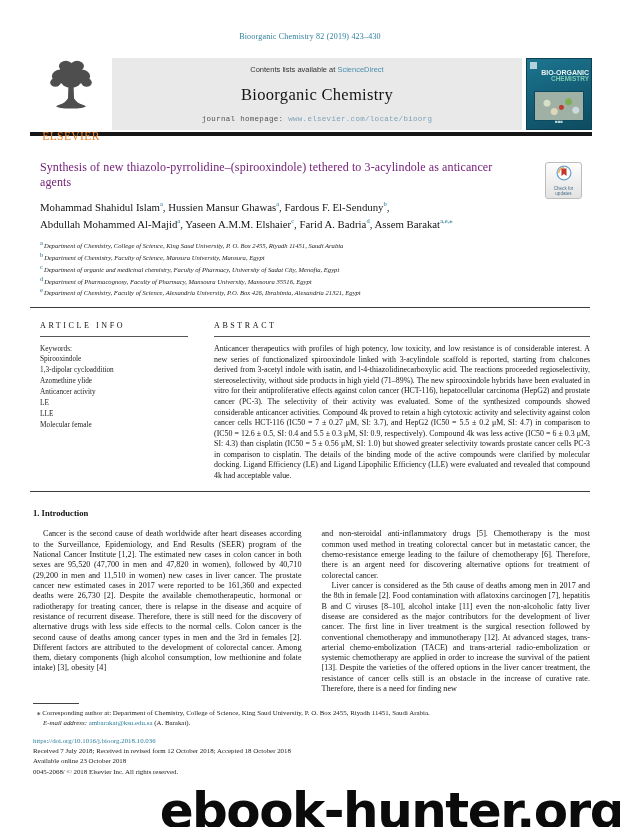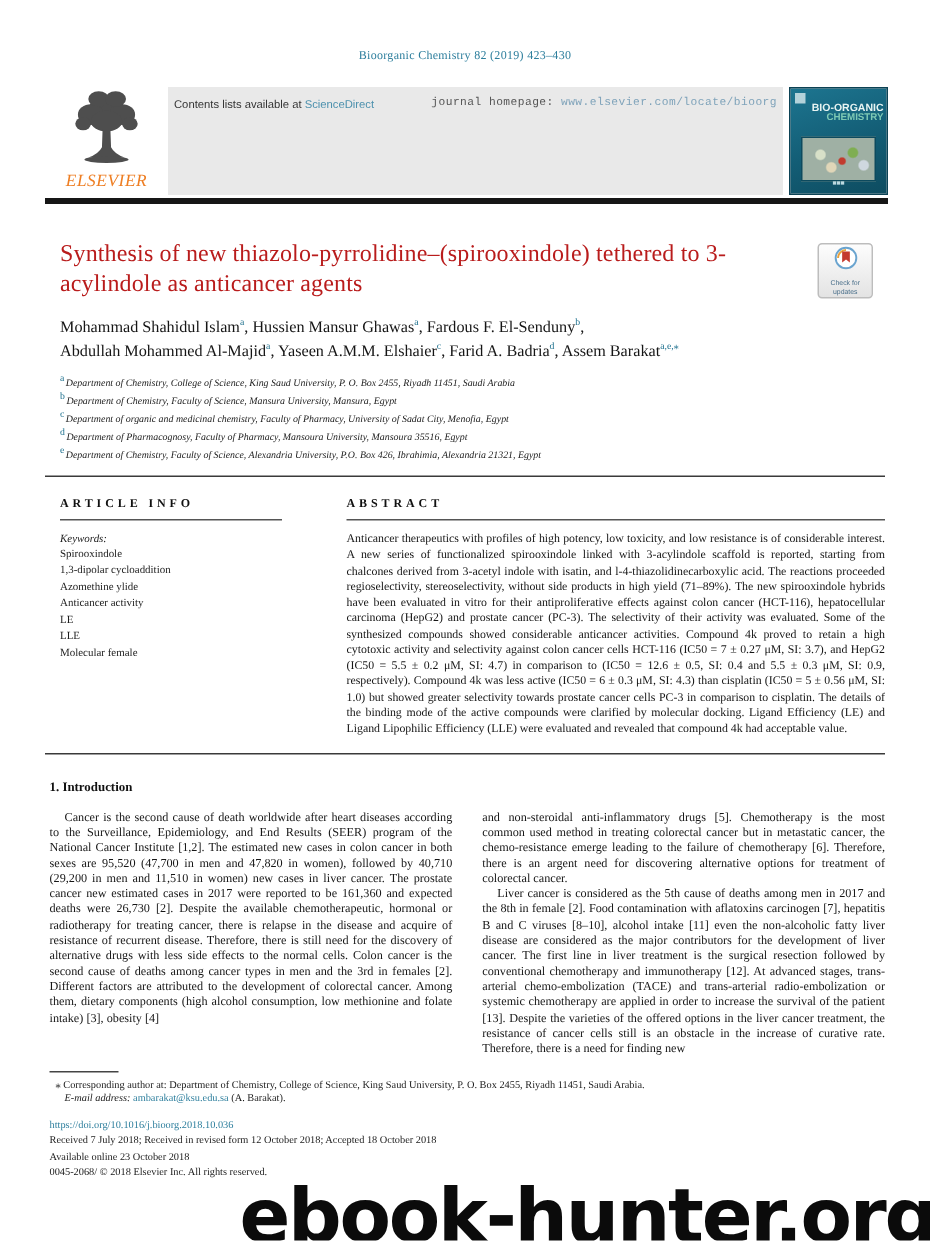--- a/index.html
+++ b/index.html
@@ -15,27 +15,26 @@
     font-size: 8px; color: #2e7f9d; letter-spacing: 0.2px;
   }
   
   .header-row {
     margin: 17px 28px 0 30px;
     display: flex; align-items: stretch; height: 72px;
   }
   .logo-block { width: 82px; display: flex; flex-direction: column; align-items: center; }
   .logo-block svg { display: block; }
   .elsevier-word {
-    color: #ee7e23; font-size: 11.5px; letter-spacing: 0.4px; margin-top: 1px;
+    color: #ee7e23; font-size: 11.5px; letter-spacing: 0.4px; margin-top: 16px;
     font-family: "Liberation Serif", serif;
-    font-style: italic;
   }
   .header-box {
     flex: 1; background: #e9e9e9; margin-right: 4px;
-    display: flex; flex-direction: row; justify-content: space-between;
+    display: flex; flex-direction: column; justify-content: space-between;
     text-align: center; padding: 7px 4px 7px 4px;
   }
   .contents-line { font-size: 7.5px; font-family: "Liberation Sans", sans-serif; color: #333; }
   .contents-line a, .sd-link { color: #4b90ad; text-decoration: none; }
   .journal-name { font-size: 16.5px; color: #141414; letter-spacing: 0.3px; }
   .homepage-line { font-size: 7.5px; font-family: Liberation Mono, monospace; color: #555; letter-spacing: 0.3px; }
   .homepage-url { color: #7fa3ba; text-decoration: none; }
   .cover {
     width: 66px; background: linear-gradient(160deg, #1d7590 0%, #135d75 55%, #0e4c60 100%);
     position: relative; border: 1px solid #0c4254; overflow: hidden;
@@ -54,21 +53,21 @@
       radial-gradient(circle at 85% 65%, #cfd8df 0 3px, transparent 4px),
       #9fb0a4;
     border: 1px solid #0d4a5e;
   }
   .cover-foot { position: absolute; bottom: 5px; left: 0; right: 0; text-align: center; font-size: 4.5px; color: #bcd9e0; font-family: "Liberation Sans", sans-serif; }
   .black-bar { height: 4px; background: #161616; margin: 2px 28px 0 30px; }
 
   
   .title-wrap { margin: 24px 30px 0 40px; position: relative; }
   .paper-title {
-    font-size: 16px; line-height: 1.27; color: #b91c1c; font-weight: 400;
+    font-size: 12px; line-height: 1.27; color: #701a75; font-weight: 400;
     width: 486px; letter-spacing: 0.1px; margin-top: 16px;
   }
   .check-badge {
     position: absolute; right: 8px; top: 2px; width: 37px; height: 37px;
     background: linear-gradient(#fdfdfd, #e3e3e3); border: 1px solid #bdbdbd; border-radius: 3px;
     display: flex; flex-direction: column; align-items: center; justify-content: center;
     cursor: pointer;
   }
   .cb-text { font-family: "Liberation Sans", sans-serif; font-size: 4.6px; color: #4a6f8a; text-align: center; line-height: 1.2; margin-top: 1px; }
   .authors { margin: 9px 30px 0 40px; font-size: 10.8px; line-height: 1.5; color: #151515; width: 500px; }
@@ -76,24 +75,24 @@
   .authors-line1 .author::after { content: ", "; }
   .authors-line2 .author:not(:last-child)::after { content: ", "; }
   .affils { margin: 7px 30px 0 40px; font-size: 6.6px; font-style: italic; line-height: 1.32; color: #222; }
   .affil sup { font-style: normal; margin-right: 1px; }
 
   .rule-full { border: none; border-top: 0.8px solid #3a3a3a; margin: 9px 30px 0 30px; }
 
   
   .ia-row { display: flex; margin: 0 30px 0 40px; padding-top: 13px; min-height: 168px; }
   .ia-left { width: 148px; flex-shrink: 0; }
-  .ia-right { flex: 1; margin-left: 43px; }
-  .ia-heading { font-size: 8px; letter-spacing: 2.6px; color: #111; font-weight: bold; }
+  .ia-right { flex: 1; margin-left: 26px; }
+  .ia-heading { font-size: 8px; letter-spacing: 2.6px; color: #111; }
   .ia-rule { border: none; border-top: 0.7px solid #555; margin: 6px 0 7px 0; }
-  .kw-label { font-size: 7.3px; font-style: italic; margin-bottom: 1px; }
+  .kw-label { font-size: 7.3px; margin-bottom: 1px; }
   .kw { font-size: 7.3px; line-height: 1.5; }
   .abstract-text {
     font-size: 7.9px; line-height: 1.335; text-align: justify; color: #151515;
   }
   .rule-full2 { border: none; border-top: 0.8px solid #3a3a3a; margin: 10px 30px 0 30px; }
 
   
   .intro { margin: 16px 30px 0 33px; }
   .intro-heading { font-size: 8.6px; font-weight: bold; color: #111; }
   .intro-cols { display: flex; gap: 20px; margin-top: 11px; }
@@ -141,20 +140,21 @@
         </g>
       </svg>
     </span>
     <div class="elsevier-word">ELSEVIER</div>
   </div>
 
   <div class="header-box">
     <div class="contents-line">
       <span>Contents lists available at </span><a href="#" class="sd-link">ScienceDirect</a>
     </div>
+    <div class="journal-name">Bioorganic Chemistry</div>
     <div class="homepage-line">
       <span>journal homepage: </span><a href="#" class="homepage-url">www.elsevier.com/locate/bioorg</a>
     </div>
   </div>
 
   <div class="cover">
     <div class="cover-corner"></div>
     <div class="cover-title">
       <div class="l1">BIO-ORGANIC</div>
       <div class="l2">CHEMISTRY</div>

